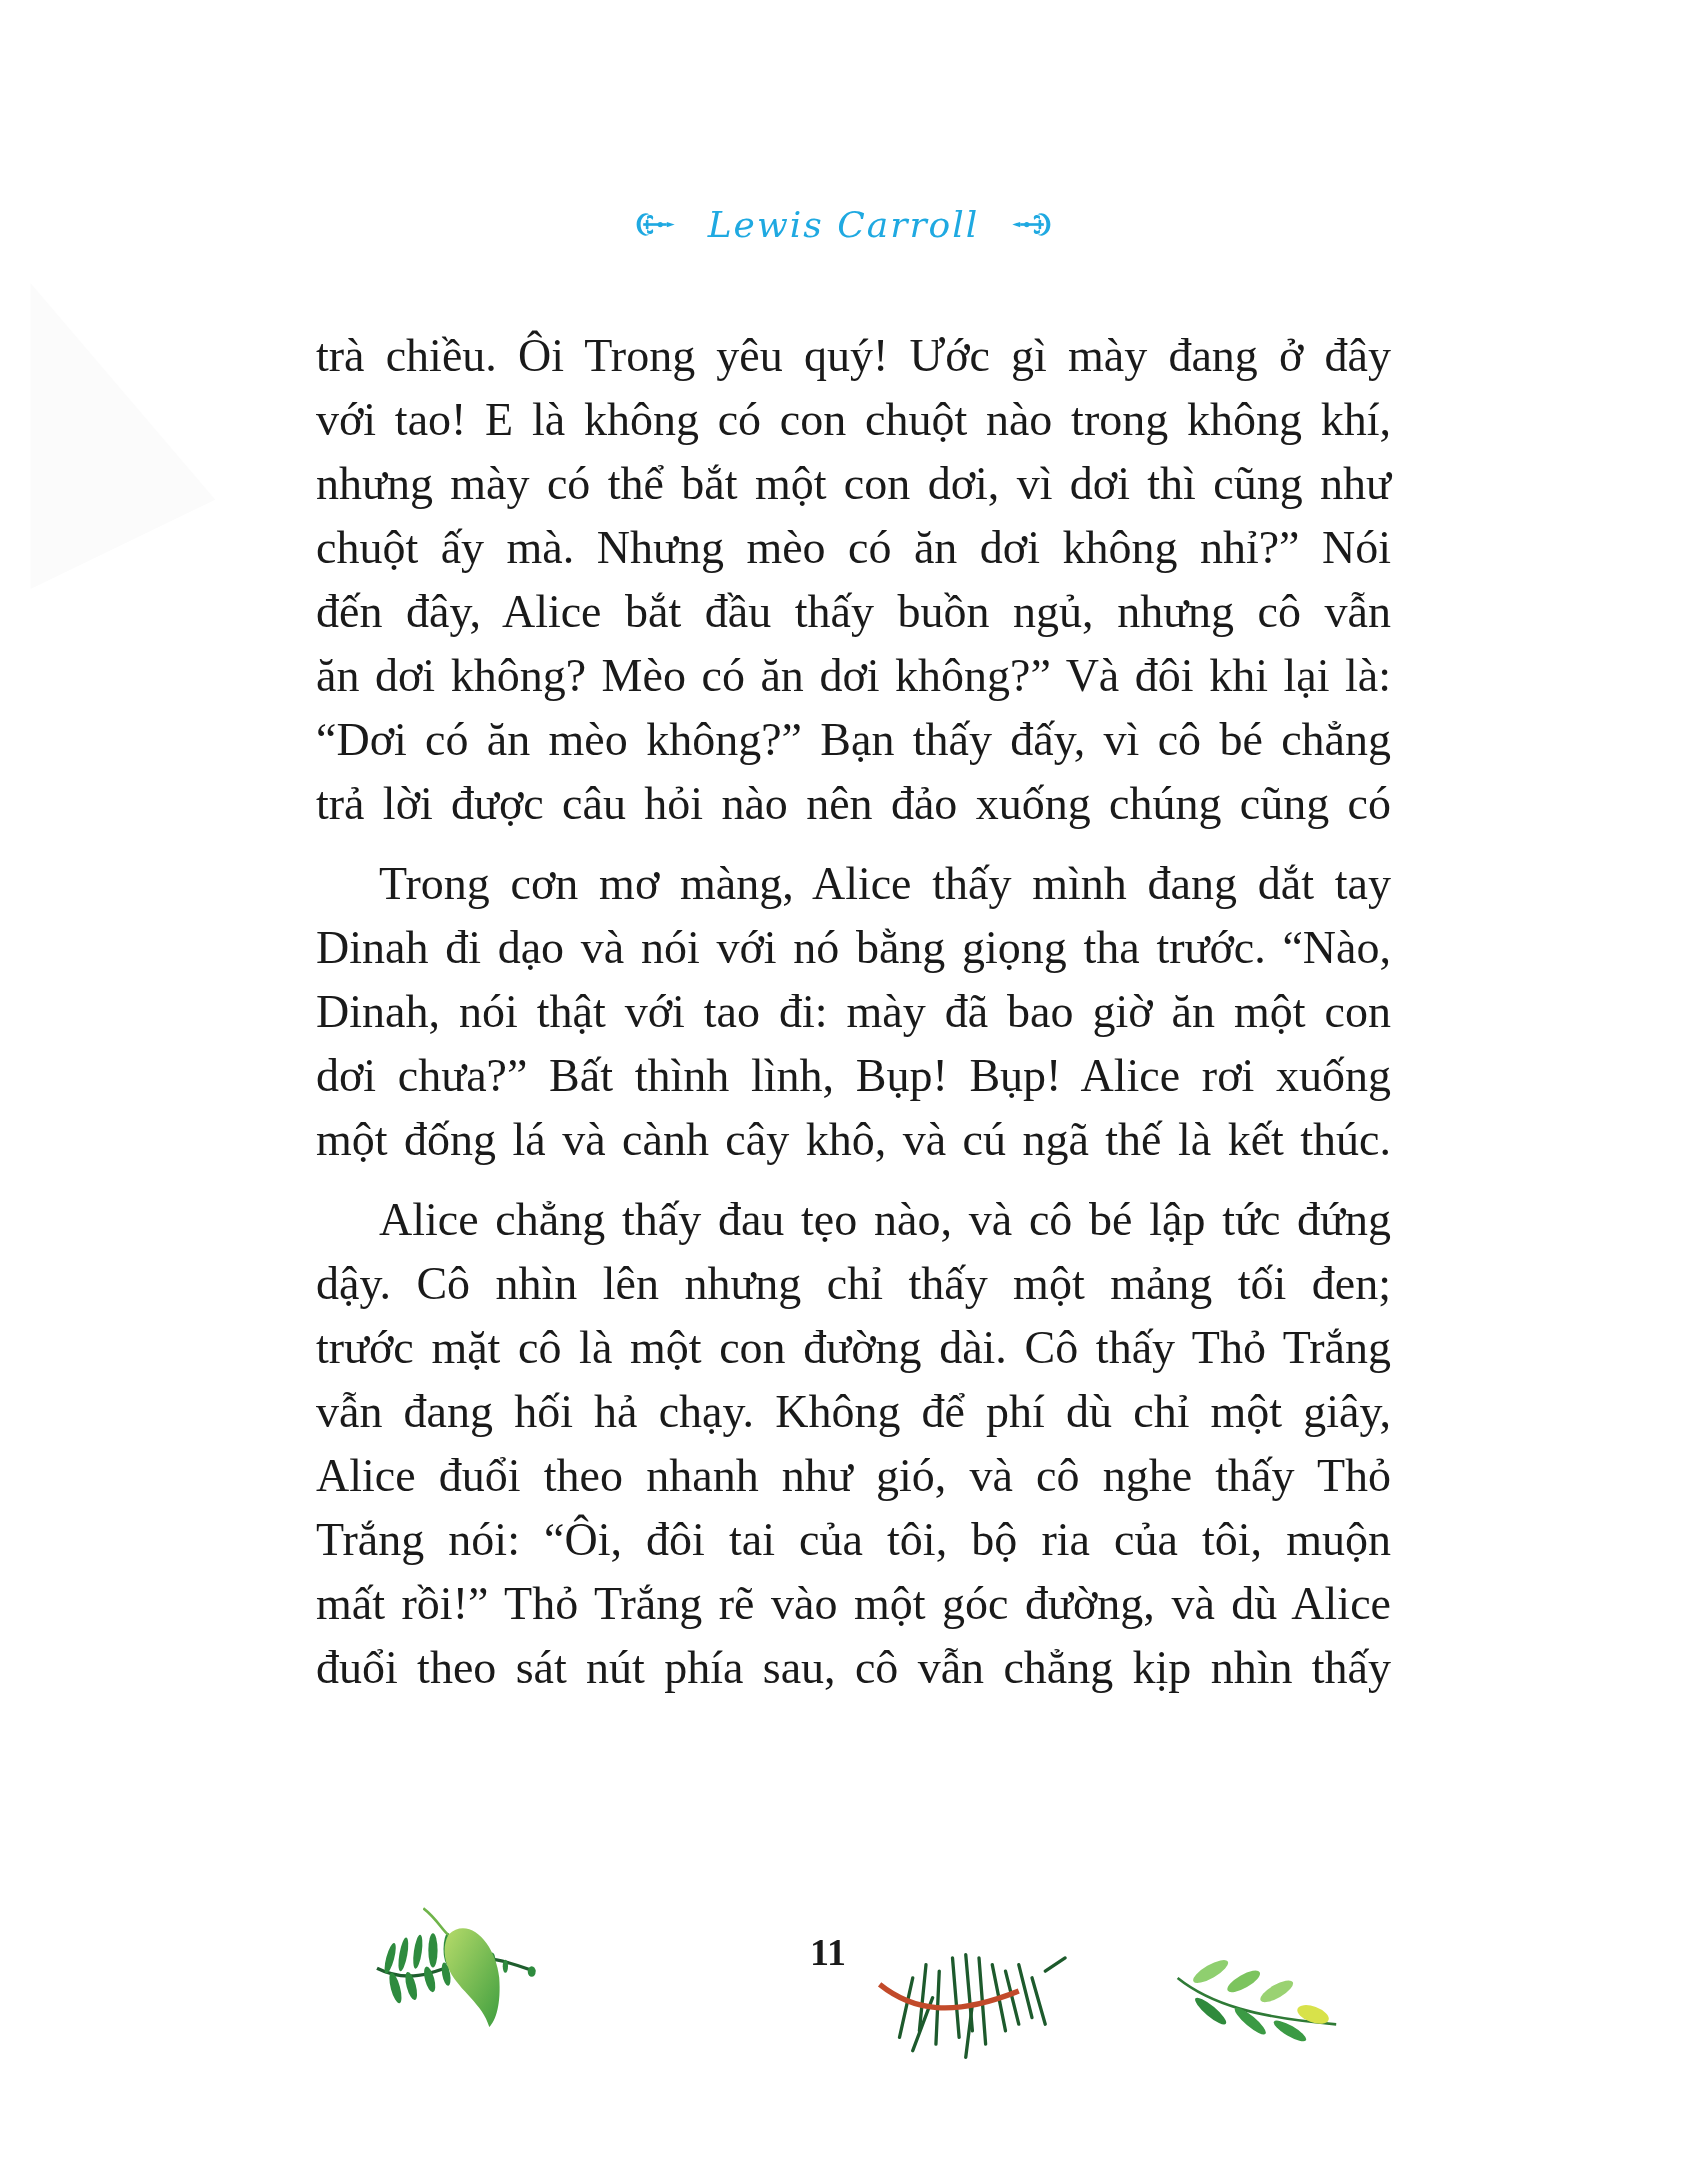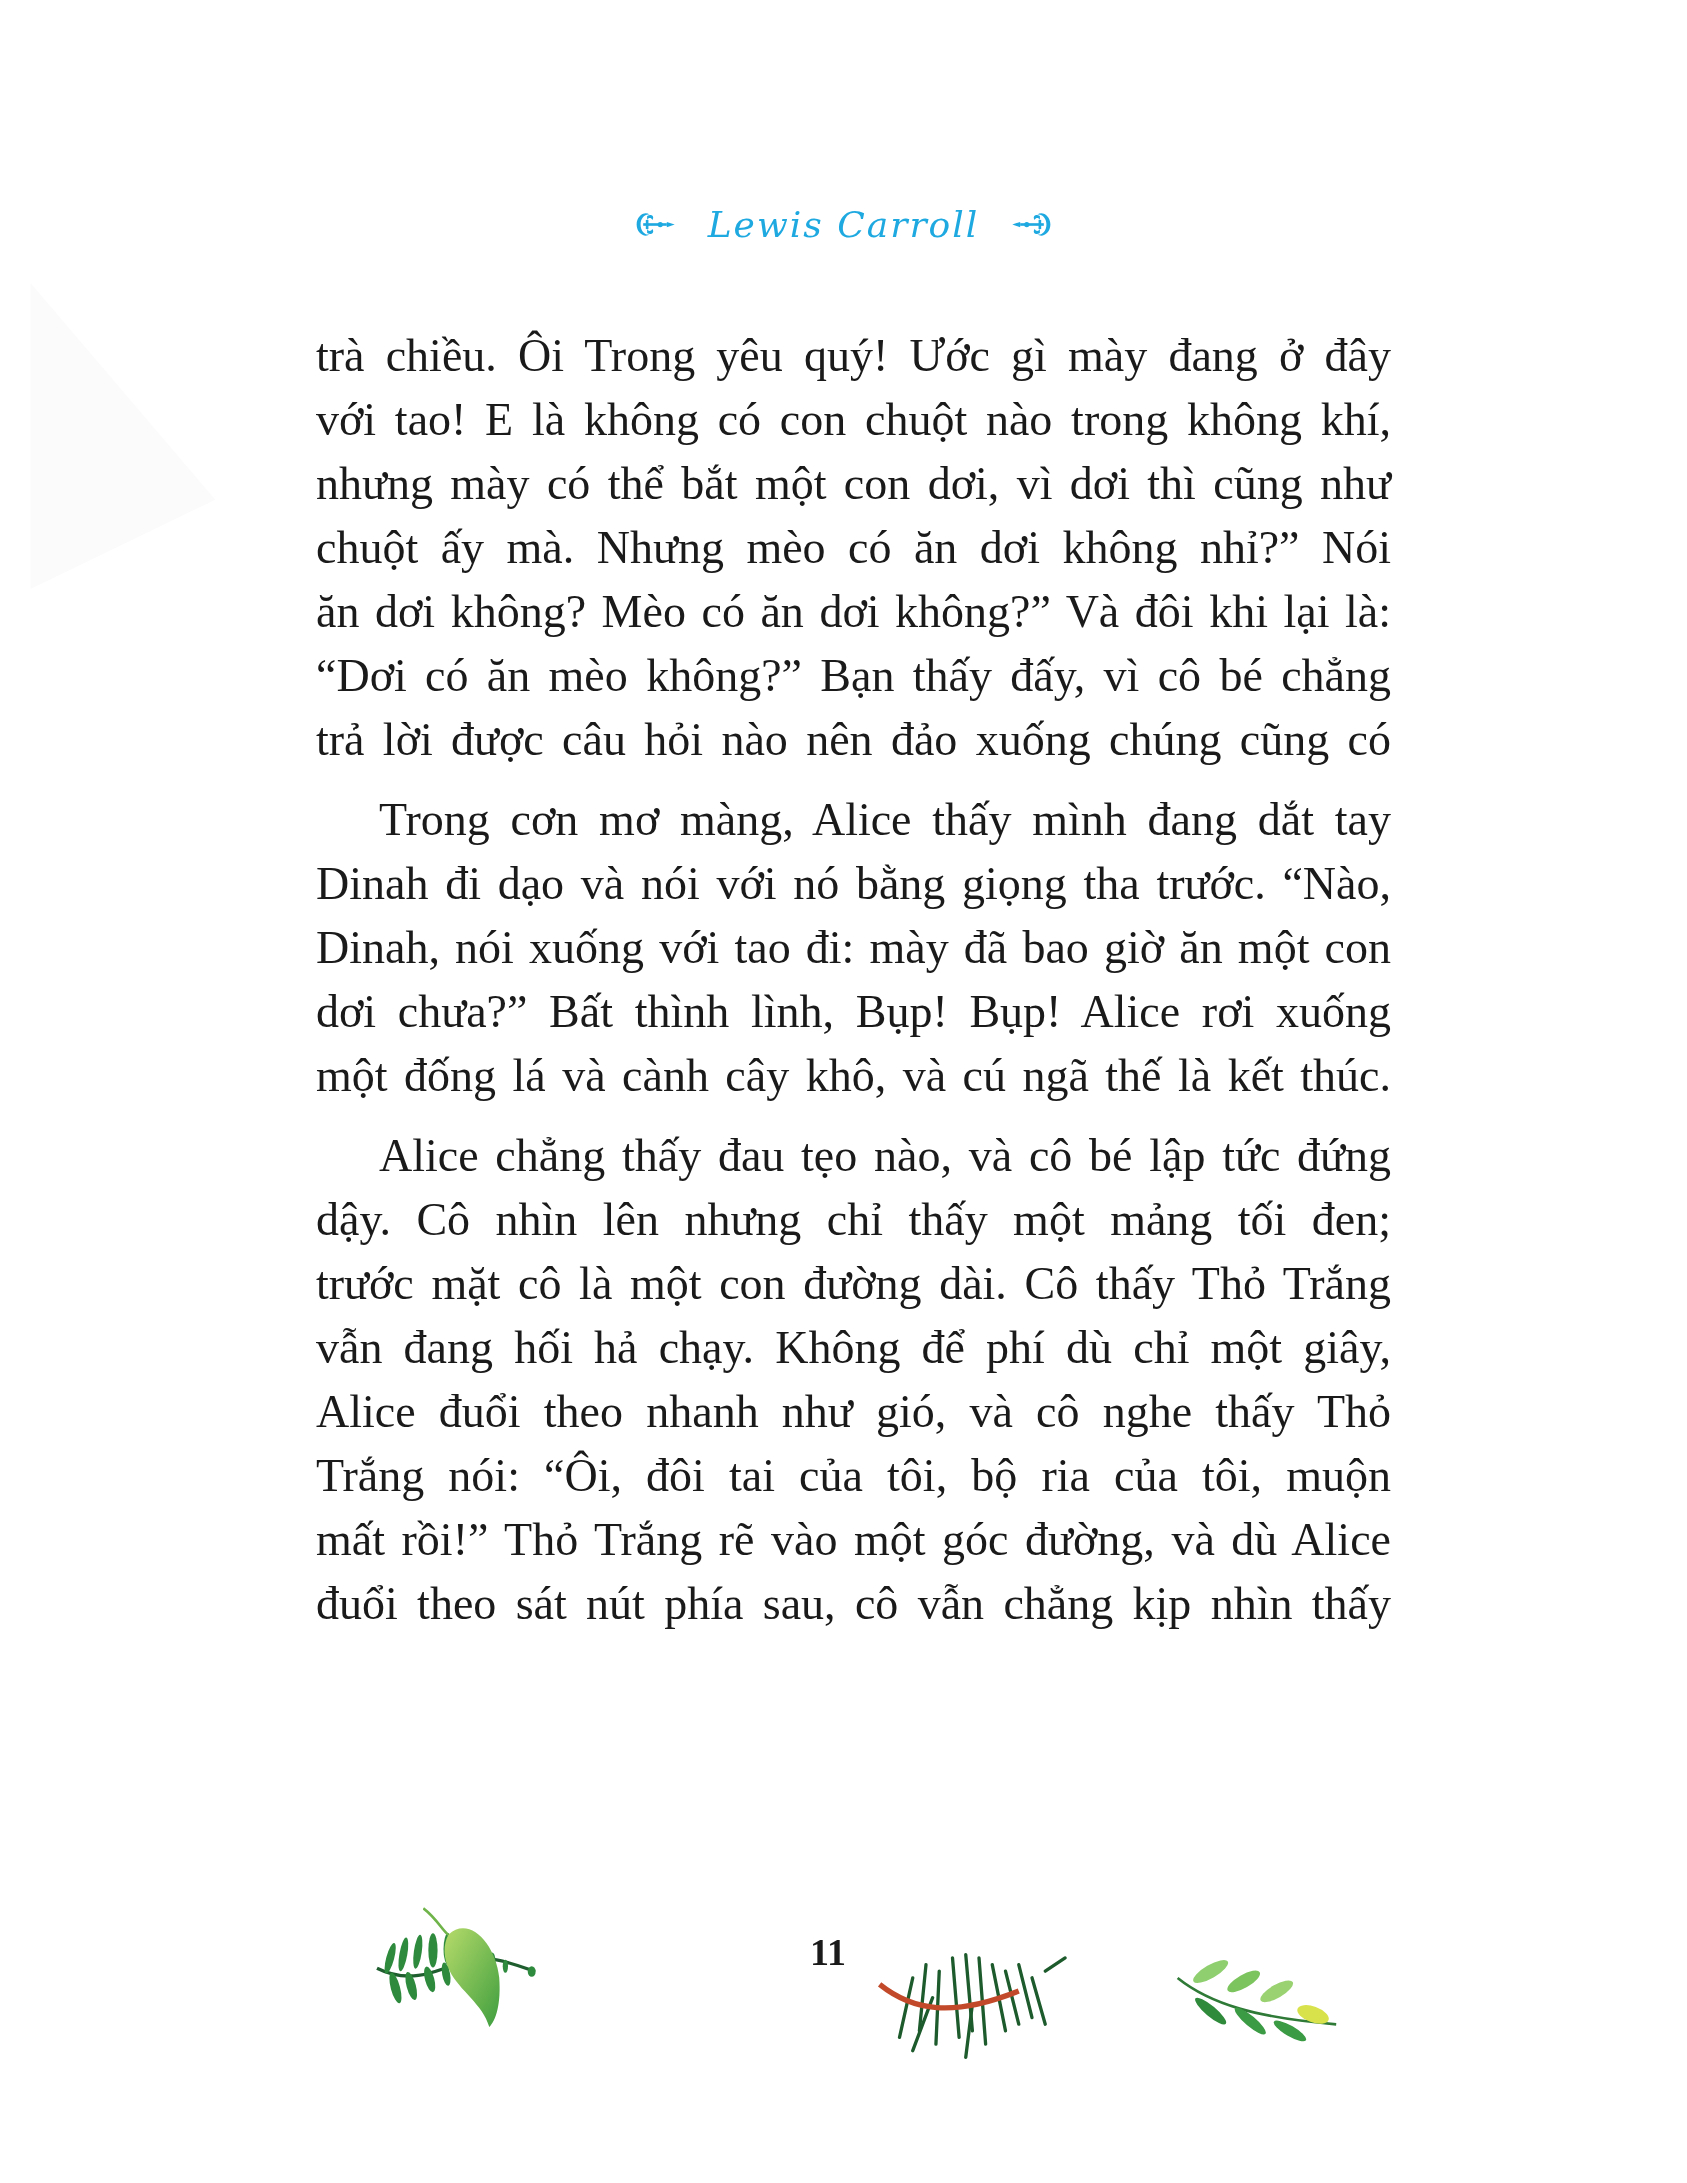--- a/index.html
+++ b/index.html
@@ -54,29 +54,30 @@
       </g>
     </svg>
   </div>
 
   <div class="body-text">
     <div>
       <span class="line">trà chiều. Ôi Trong yêu quý! Ước gì mày đang ở đây</span>
       <span class="line">với tao! E là không có con chuột nào trong không khí,</span>
       <span class="line">nhưng mày có thể bắt một con dơi, vì dơi thì cũng như</span>
       <span class="line">chuột ấy mà. Nhưng mèo có ăn dơi không nhỉ?” Nói</span>
+      <span class="line">đến đây, Alice bắt đầu thấy buồn ngủ, nhưng cô vẫn</span>
       <span class="line">ăn dơi không? Mèo có ăn dơi không?” Và đôi khi lại là:</span>
       <span class="line">“Dơi có ăn mèo không?” Bạn thấy đấy, vì cô bé chẳng</span>
       <span class="line">trả lời được câu hỏi nào nên đảo xuống chúng cũng có</span>
     </div>
     <div class="para-gap"></div>
     <div>
       <span class="line indent">Trong cơn mơ màng, Alice thấy mình đang dắt tay</span>
       <span class="line">Dinah đi dạo và nói với nó bằng giọng tha trước. “Nào,</span>
-      <span class="line">Dinah, nói xuống với tao đi: mày đã bao giờ ăn một con</span>
+      <span class="line">Dinah, nói thật với tao đi: mày đã bao giờ ăn một con</span>
       <span class="line">dơi chưa?” Bất thình lình, Bụp! Bụp! Alice rơi xuống</span>
       <span class="line">một đống lá và cành cây khô, và cú ngã thế là kết thúc.</span>
     </div>
     <div class="para-gap"></div>
     <div>
       <span class="line indent">Alice chẳng thấy đau tẹo nào, và cô bé lập tức đứng</span>
       <span class="line">dậy. Cô nhìn lên nhưng chỉ thấy một mảng tối đen;</span>
       <span class="line">trước mặt cô là một con đường dài. Cô thấy Thỏ Trắng</span>
       <span class="line">vẫn đang hối hả chạy. Không để phí dù chỉ một giây,</span>
       <span class="line">Alice đuổi theo nhanh như gió, và cô nghe thấy Thỏ</span>

